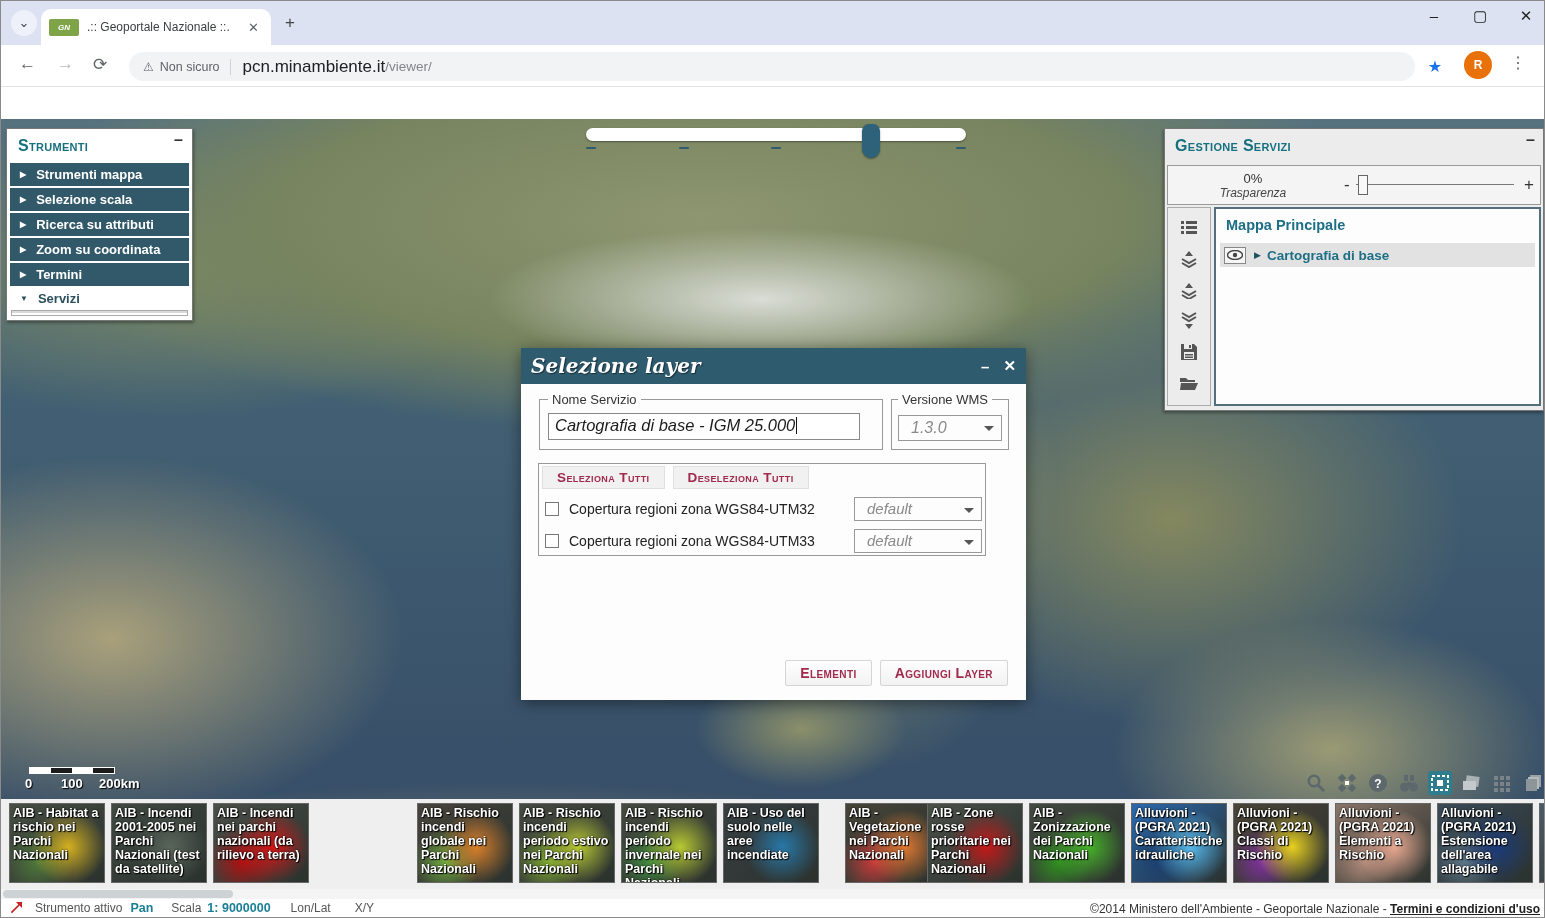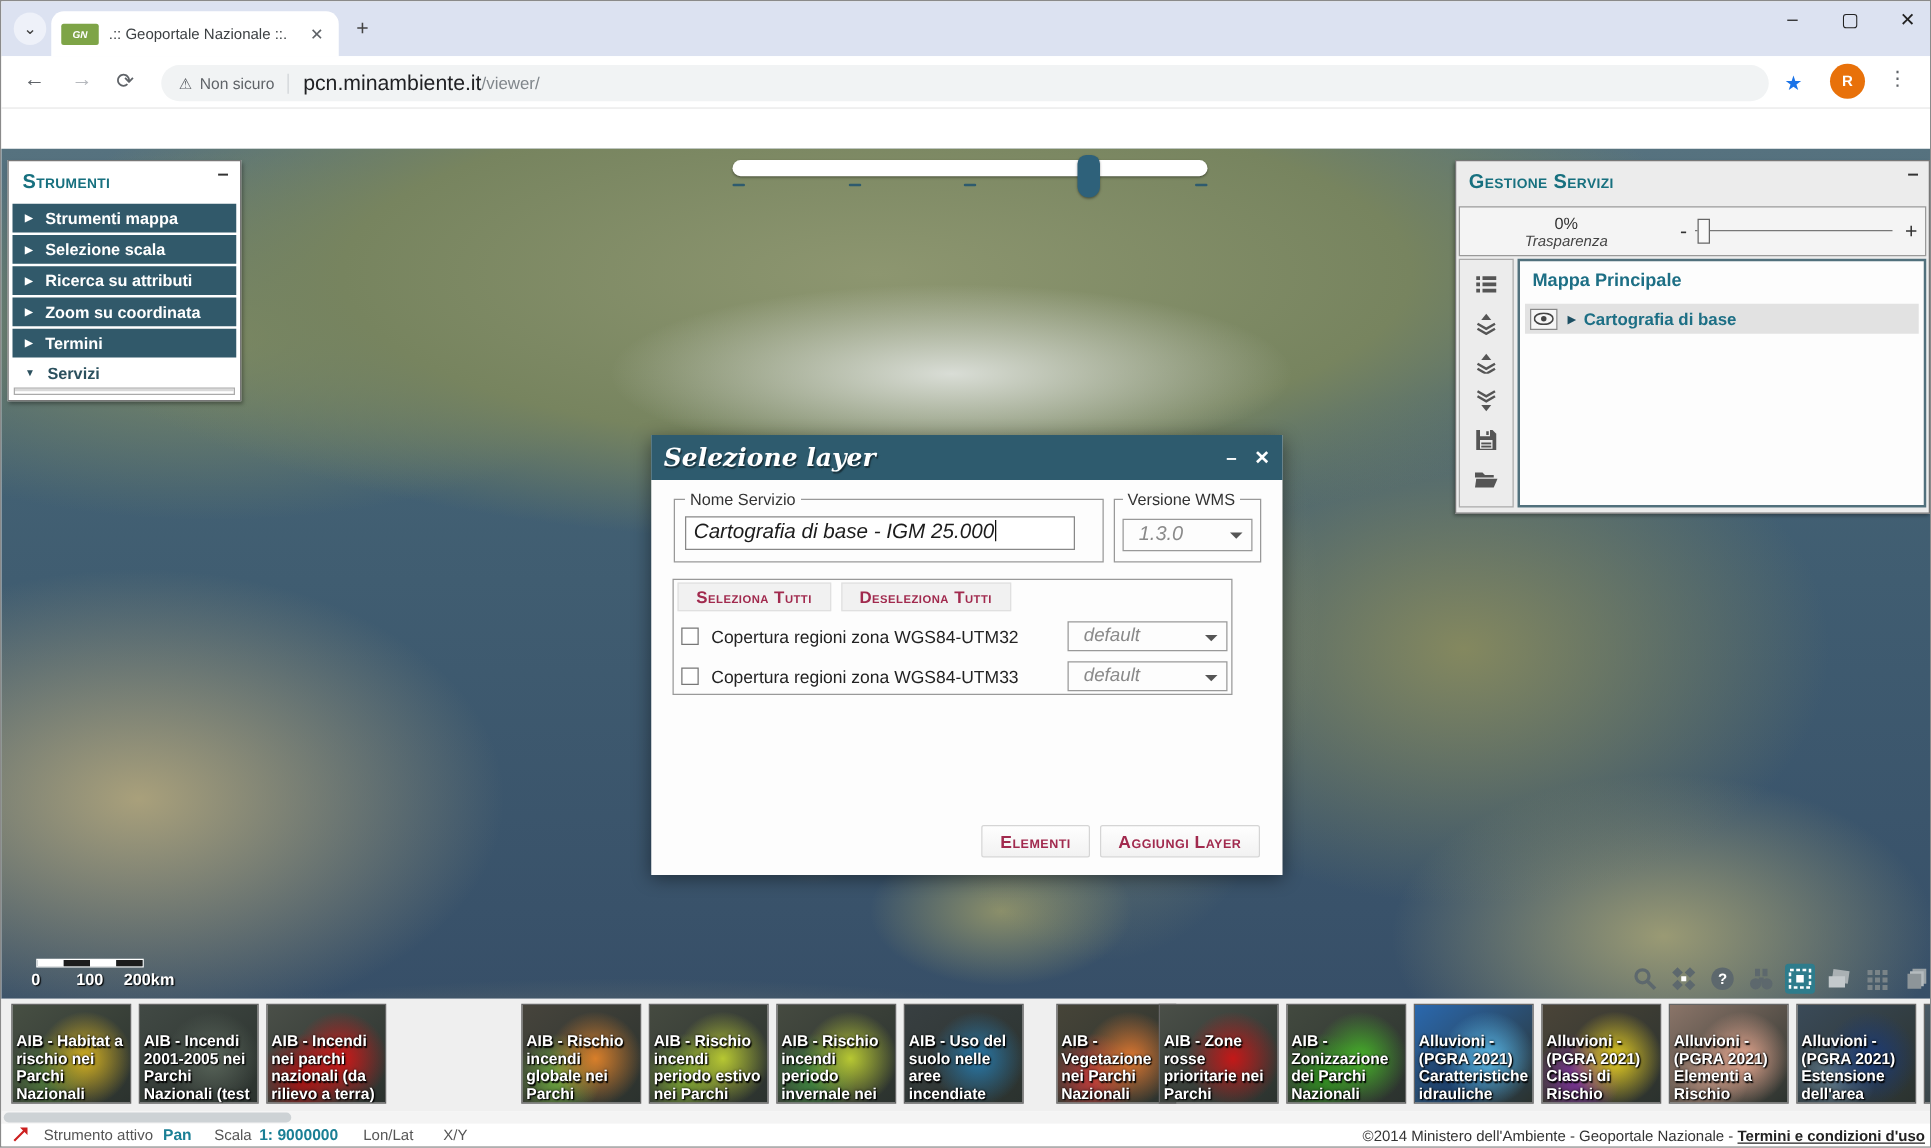--- a/index.html
+++ b/index.html
@@ -122,21 +122,21 @@
   .layer-row { display:flex; align-items:center; margin-top:8px; }
   .cbx { width:14px; height:14px; border:1px solid #777; background:#fff; margin:0 10px 0 3px; cursor:pointer; flex:0 0 auto; }
   .layer-row .lbl { font-size:14px; color:#222; flex:1; }
   .layer-row .selectbox { width:128px; height:24px; line-height:22px; font-size:15px; }
   .modal-actions { position:absolute; right:18px; bottom:14px; display:flex; gap:8px; }
   .btn-dialog { background:linear-gradient(#fefefe,#f2f2f2); border:1px solid #d5d5d5; border-radius:2px; color:#a12a4e; font-variant:small-caps; font-weight:bold; font-size:14px; letter-spacing:.4px; padding:4px 14px; cursor:pointer; }
 
   
   .thumbstrip { position:absolute; left:0; top:798px; width:1545px; height:90px; background:#efefef; }
   .thumb { position:absolute; top:4px; width:96px; height:80px; border:1px solid #666; overflow:hidden; cursor:pointer; }
-  .thumb .tlabel { color:#fff; font-size:12.5px; font-weight:600; line-height:1.12; padding:2px 3px; text-shadow:1px 1px 1px #000, 0 0 2px #000;margin-top:20px; }
+  .thumb .tlabel { color:#fff; font-size:12.5px; font-weight:600; line-height:1.12; padding:2px 3px; text-shadow:1px 1px 1px #000, 0 0 2px #000; }
 
   .hscroll { position:absolute; left:0; top:888px; width:1545px; height:10px; background:#f4f4f4; cursor:pointer; }
   .hthumb { position:absolute; left:2px; top:1px; width:230px; height:8px; background:#cdd2d5; border-radius:4px; cursor:grab; }
 
   
   .statusbar { position:absolute; left:0; top:898px; width:1545px; height:20px; background:#fff; font-size:12px; color:#555; }
   .sb-left { position:absolute; left:8px; top:2px; display:flex; align-items:center; gap:0; }
   .sb-left .gap { display:inline-block; }
   .teal { color:#1a7f95; font-weight:bold; font-size:12.5px; }
   .sb-right { position:absolute; right:6px; top:3px; font-size:12px; color:#333; }

